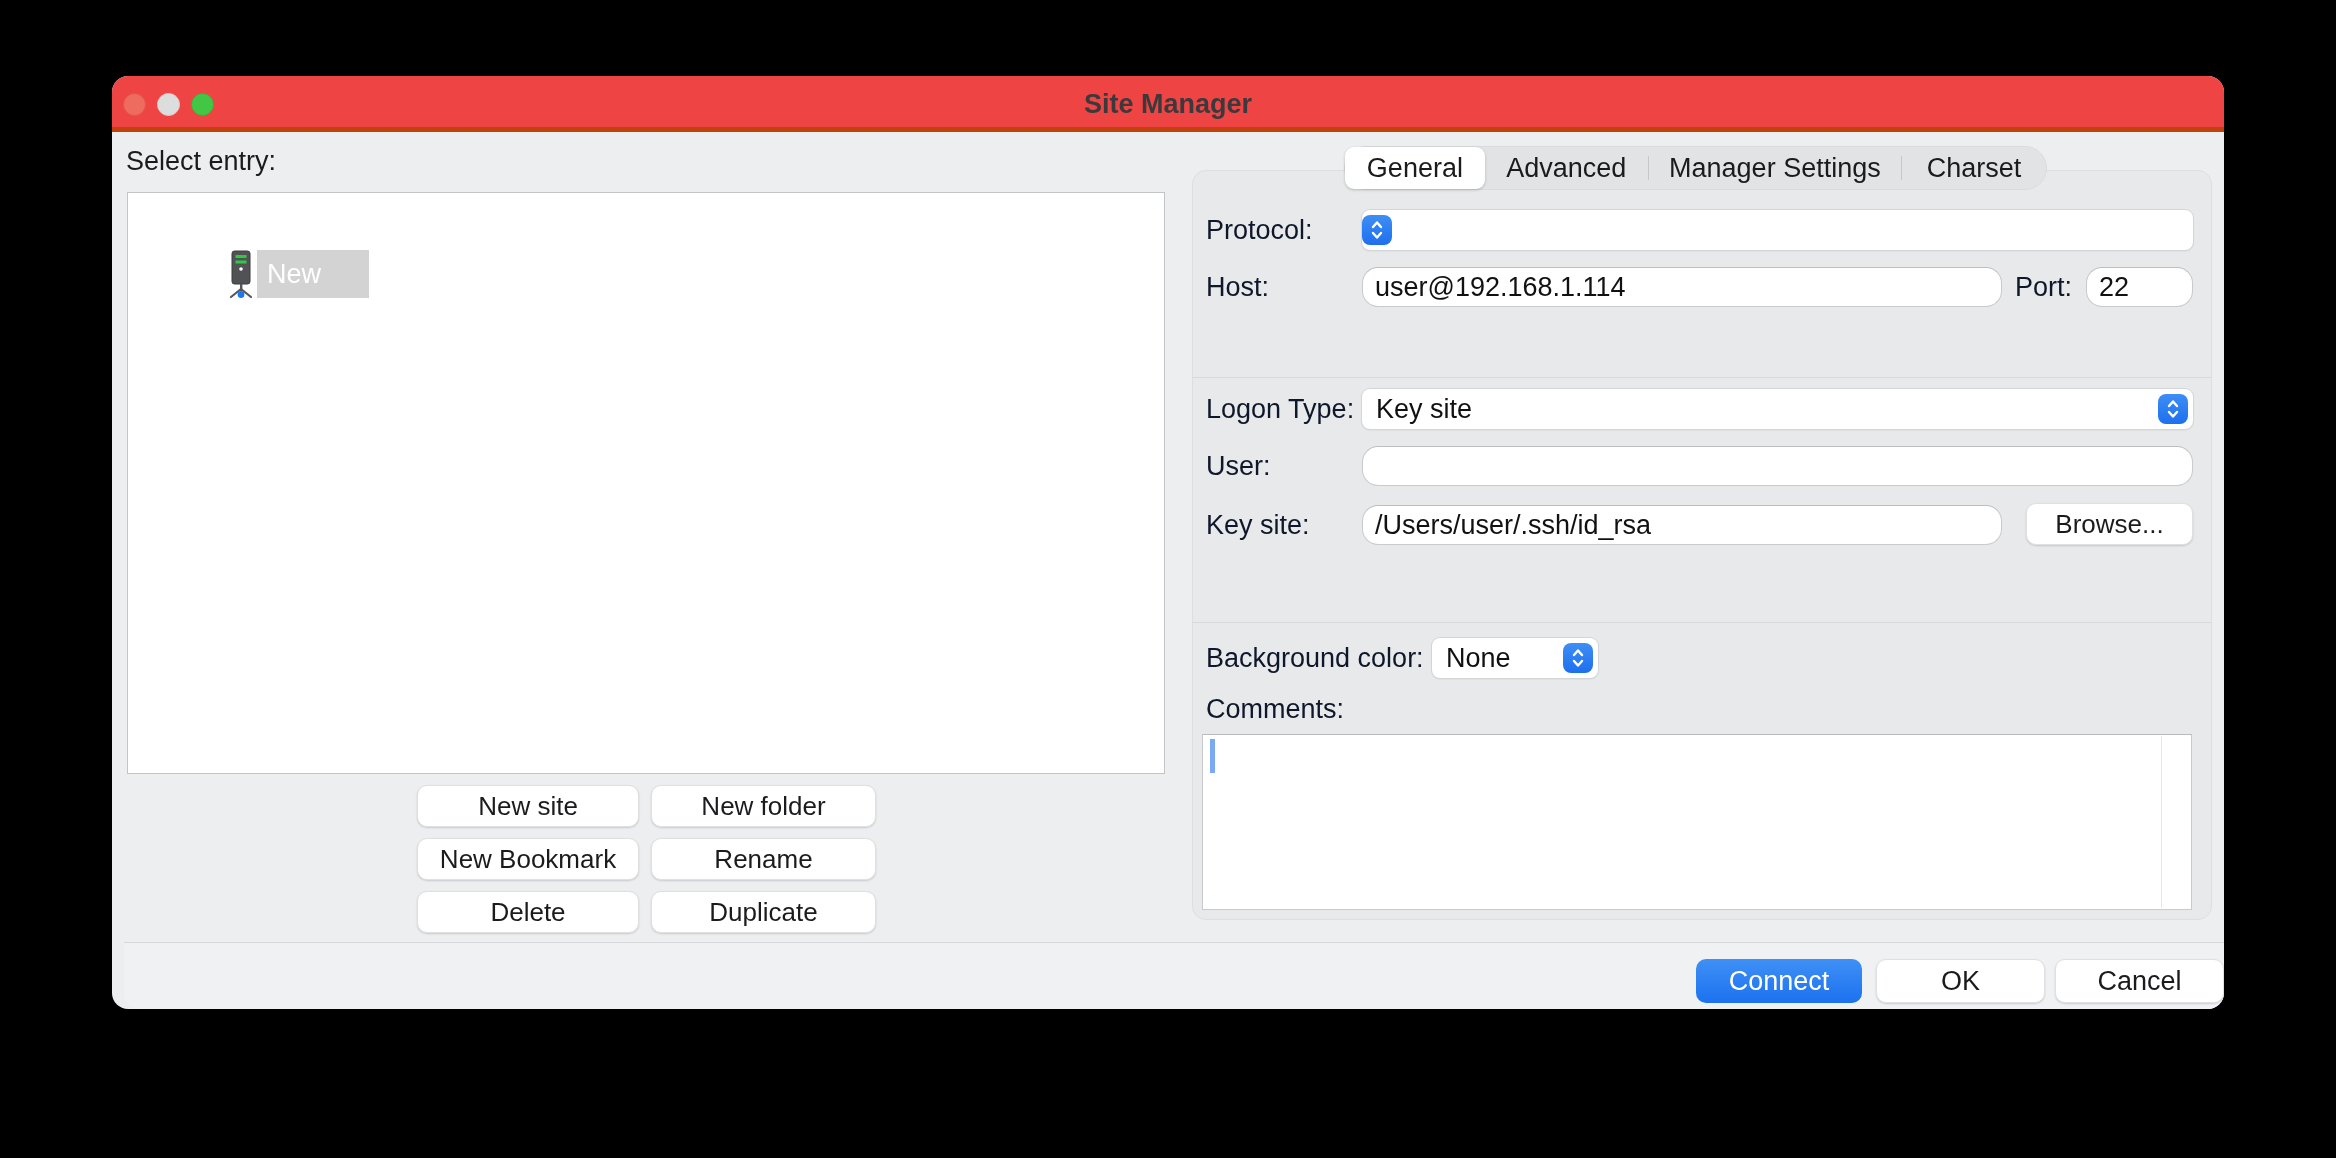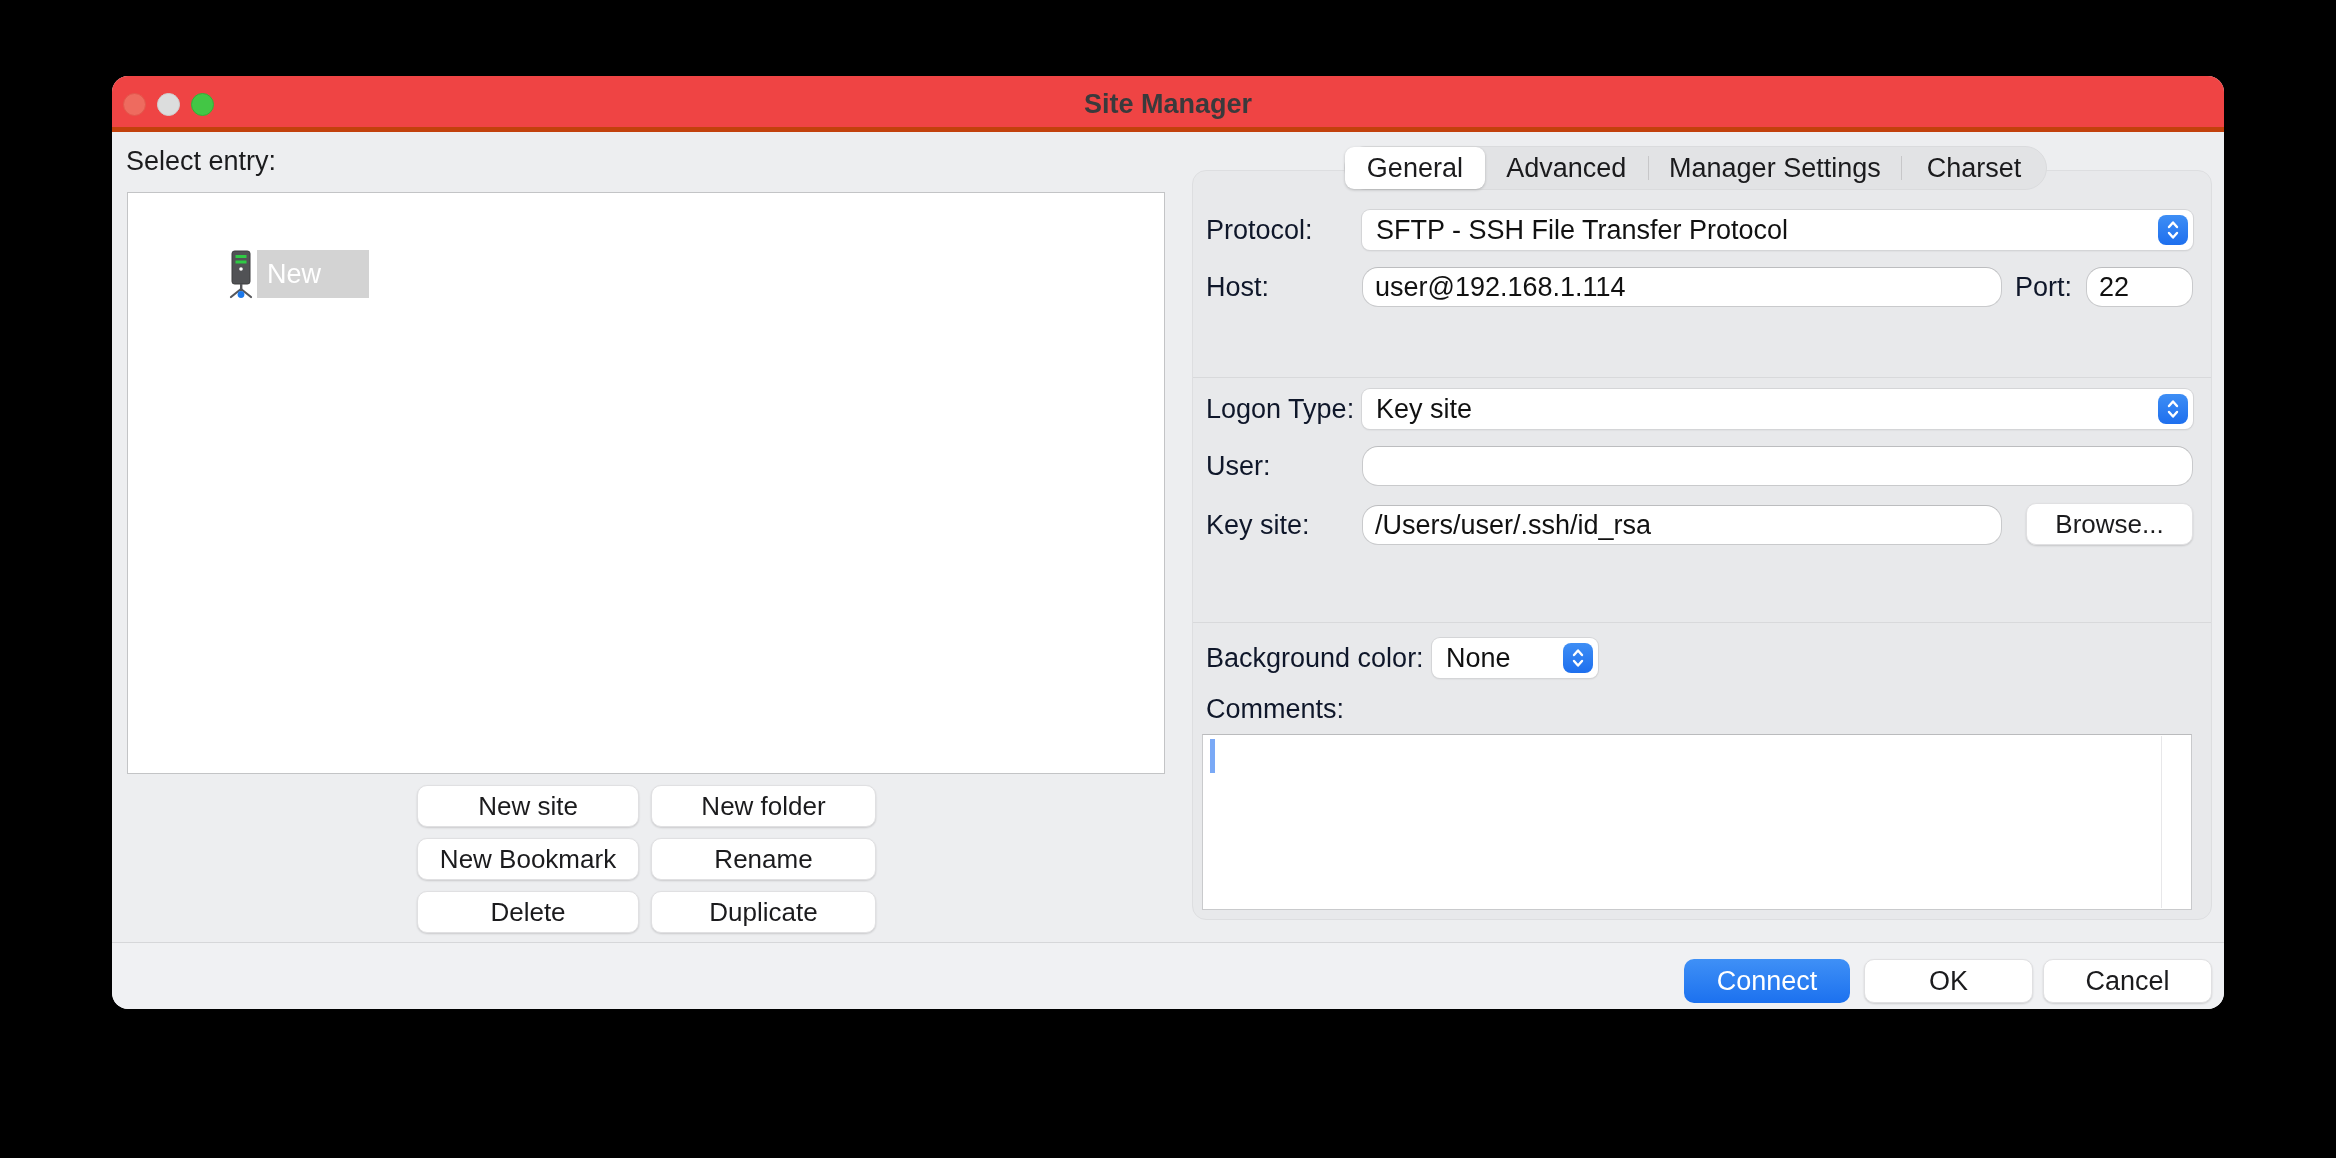--- a/index.html
+++ b/index.html
@@ -59,21 +59,21 @@
   .hsep { position:absolute; left:1081px; width:1018px; height:1px; background:#d8d9db; }
   .browse { position:absolute; left:1914px; top:427px; width:167px; height:42px; }
   .commentbox { position:absolute; left:1090px; top:658px; width:990px; height:176px;
                 background:#fff; border:1px solid #c9cacc; border-top-color:#babbbd; }
   .commentbox textarea { position:absolute; left:0; top:0; width:100%; height:100%;
                 border:0; outline:none; resize:none; background:transparent;
                 font-family:"Liberation Sans", sans-serif; font-size:26px; }
   .caret { position:absolute; left:7px; top:4px; width:5px; height:34px; background:#7aa9f6; }
   .scrolltrack { position:absolute; right:29px; top:1px; width:1px; height:172px; background:#e7e7e9; }
   
-  .bottombar { position:absolute; left:0; top:866px; width:100%; height:67px;
+  .bottombar { position:absolute; left:12px; top:866px; width:100%; height:67px;
                background:#f0f1f3; border-top:1px solid #d6d7d9;
                border-radius:0 0 16px 16px; }
   .action { position:absolute; top:16px; height:44px; border-radius:10px; font-size:27px;
             text-align:center; line-height:44px; cursor:default; }
   .action.primary { left:1572px; width:166px; color:#fff;
             background:linear-gradient(180deg,#3f90f6 0%,#1c71ef 100%); }
   .action.plain { background:#ffffff; border:1px solid #e0e0e2; line-height:42px;
             box-shadow:0 1px 2px rgba(0,0,0,0.15); color:#1b1b1d; }
   .action.ok { left:1752px; width:169px; }
   .action.cancel { left:1931px; width:169px; }
@@ -122,21 +122,20 @@
     <div class="tab selected" style="width:140px;">General</div>
     <div class="tab" style="width:163px;">Advanced</div>
     <div class="tabdiv"></div>
     <div class="tab" style="width:253px;">Manager Settings</div>
     <div class="tabdiv"></div>
     <div class="tab" style="width:144px;">Charset</div>
   </div>
 
   <div class="flabel" style="top:134px;">Protocol:</div>
   <div class="dropdown" style="left:1250px; top:134px; width:831px;">
-    <span class="dd-value">SFTP - SSH File Transfer Protocol</span>
     <span class="stepper">
       <svg width="14" height="22" viewBox="0 0 14 22">
           <path d="M3 8 L7 3.5 L11 8 M3 14 L7 18.5 L11 14" fill="none" stroke="#fff" stroke-width="2.4" stroke-linecap="round" stroke-linejoin="round"></path>
         </svg>
     </span>
   </div>
 
   <div class="flabel" style="top:191px;">Host:</div>
   <input class="field" style="left: 1250px; top: 191px; width: 640px;" value="user@192.168.1.114">
   <div class="flabel" style="left:1903px; top:191px;">Port:</div>

